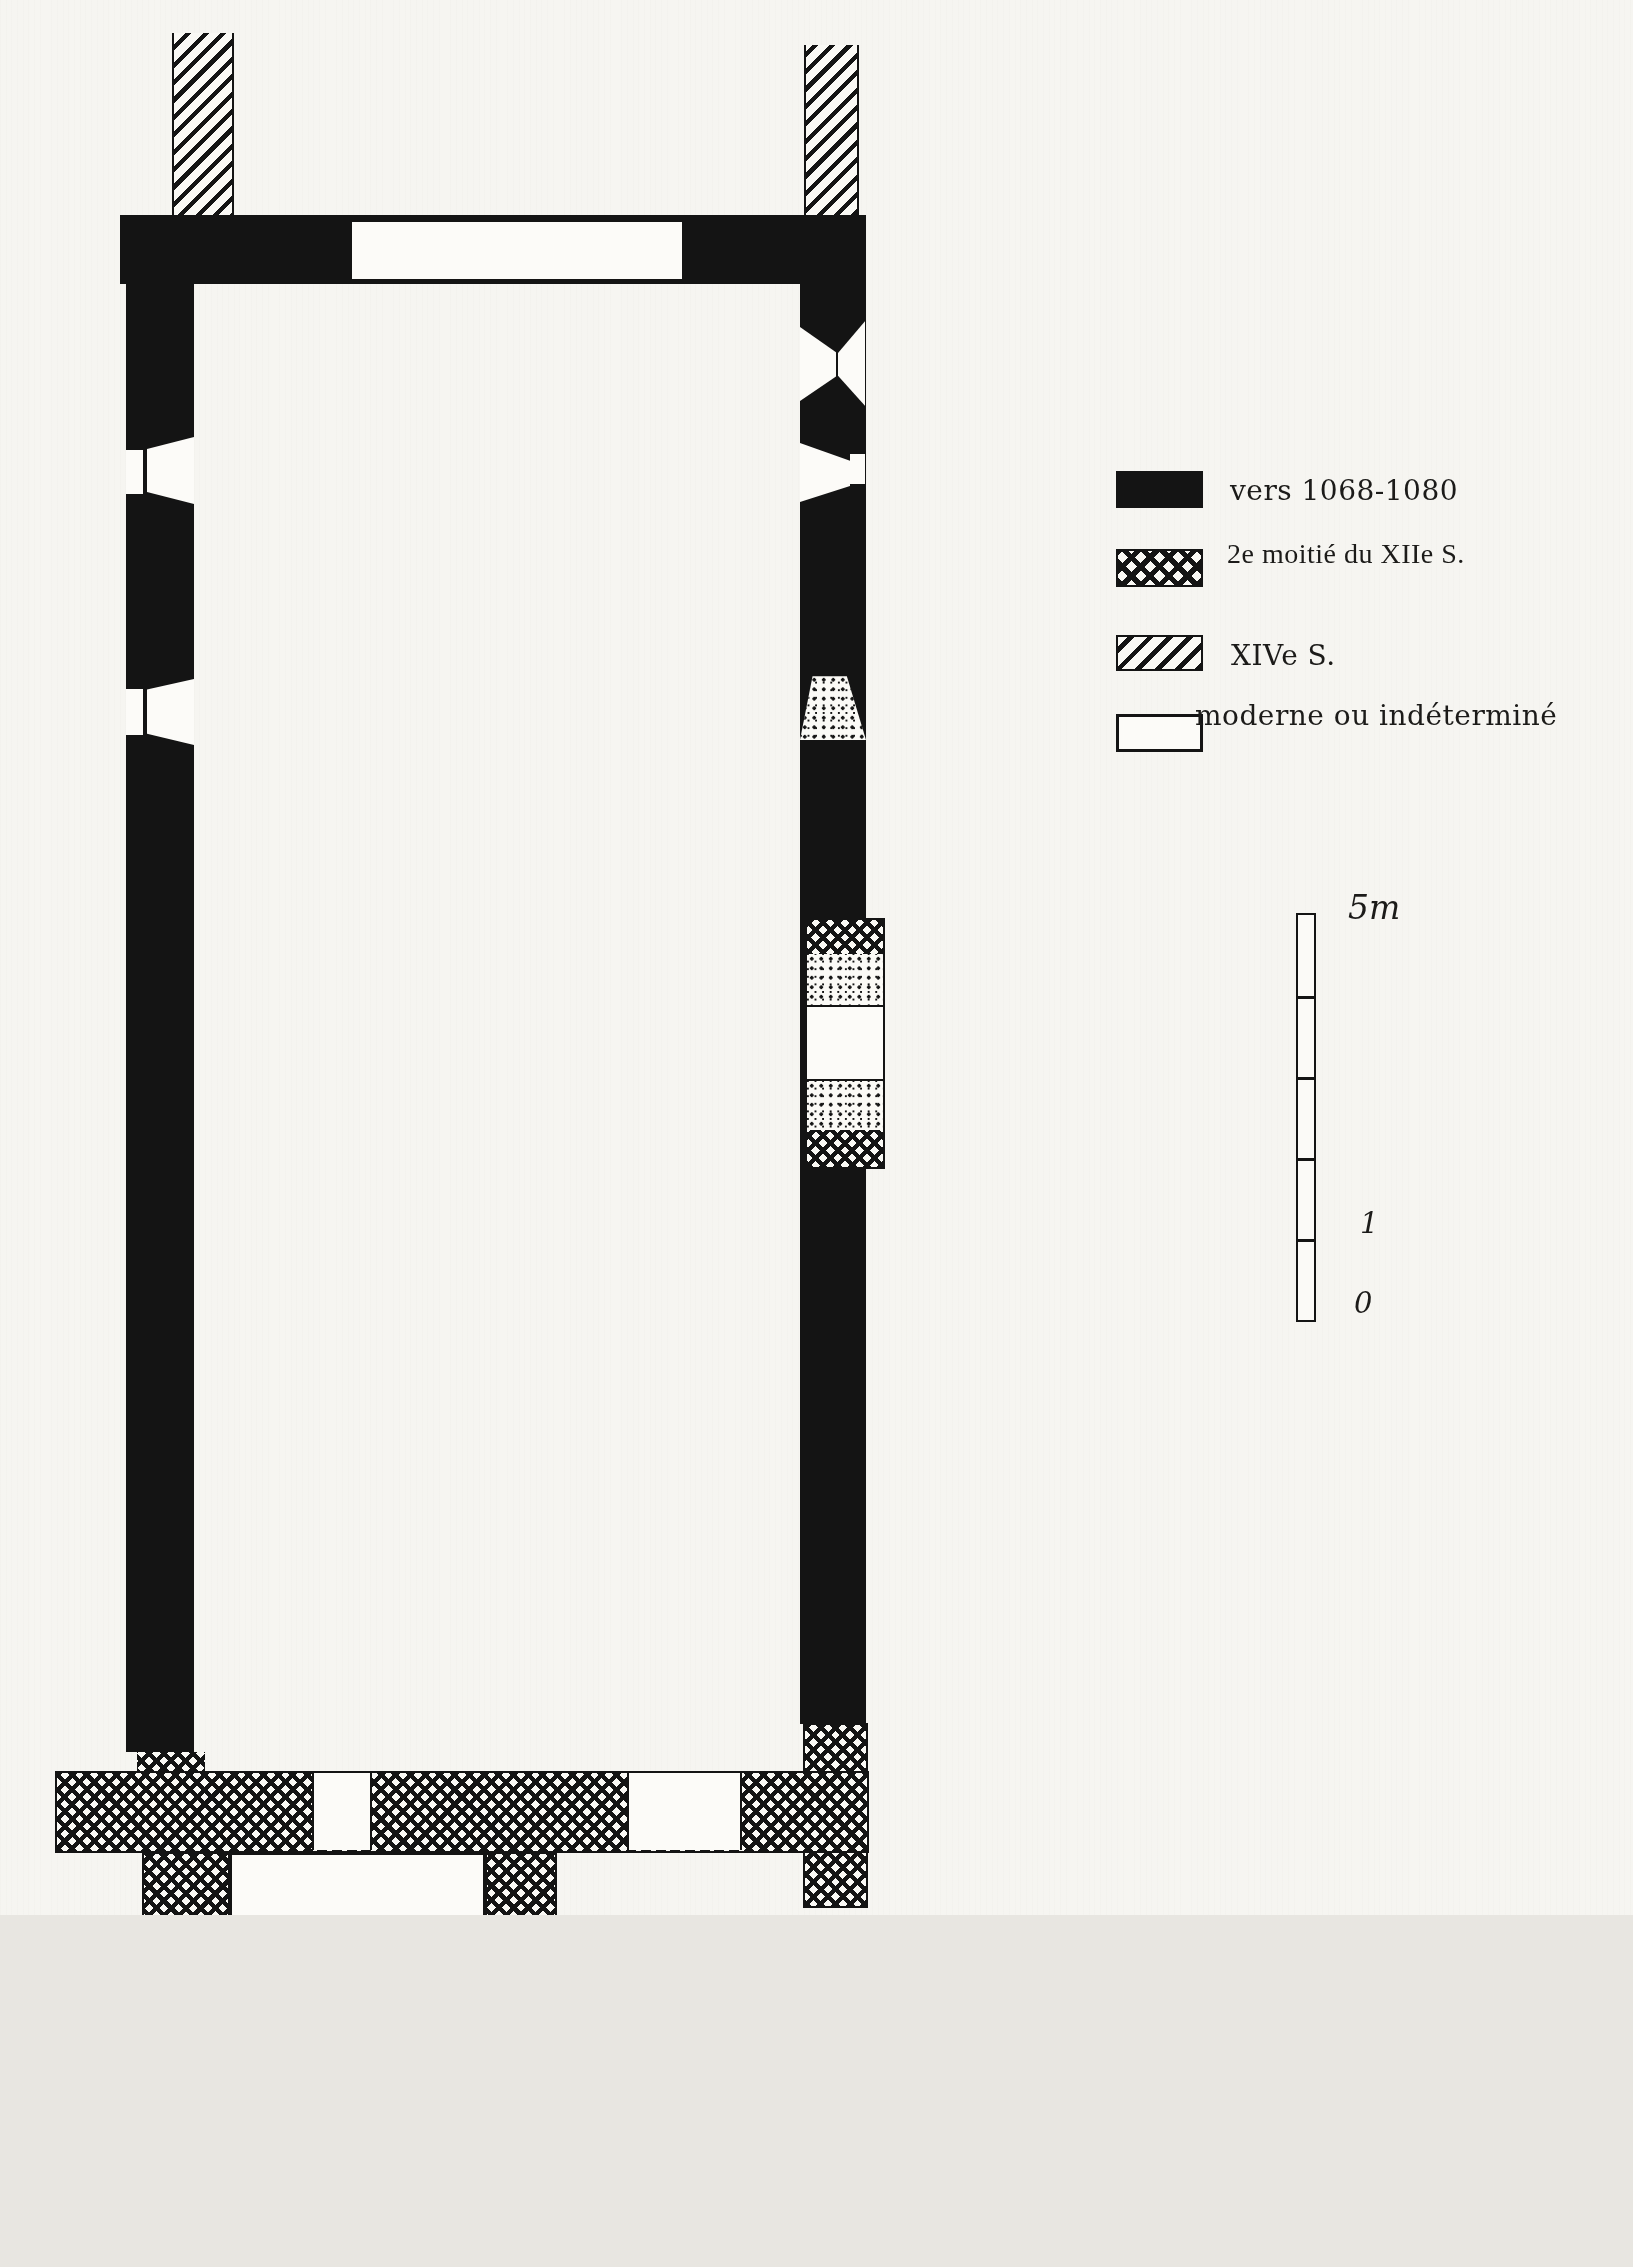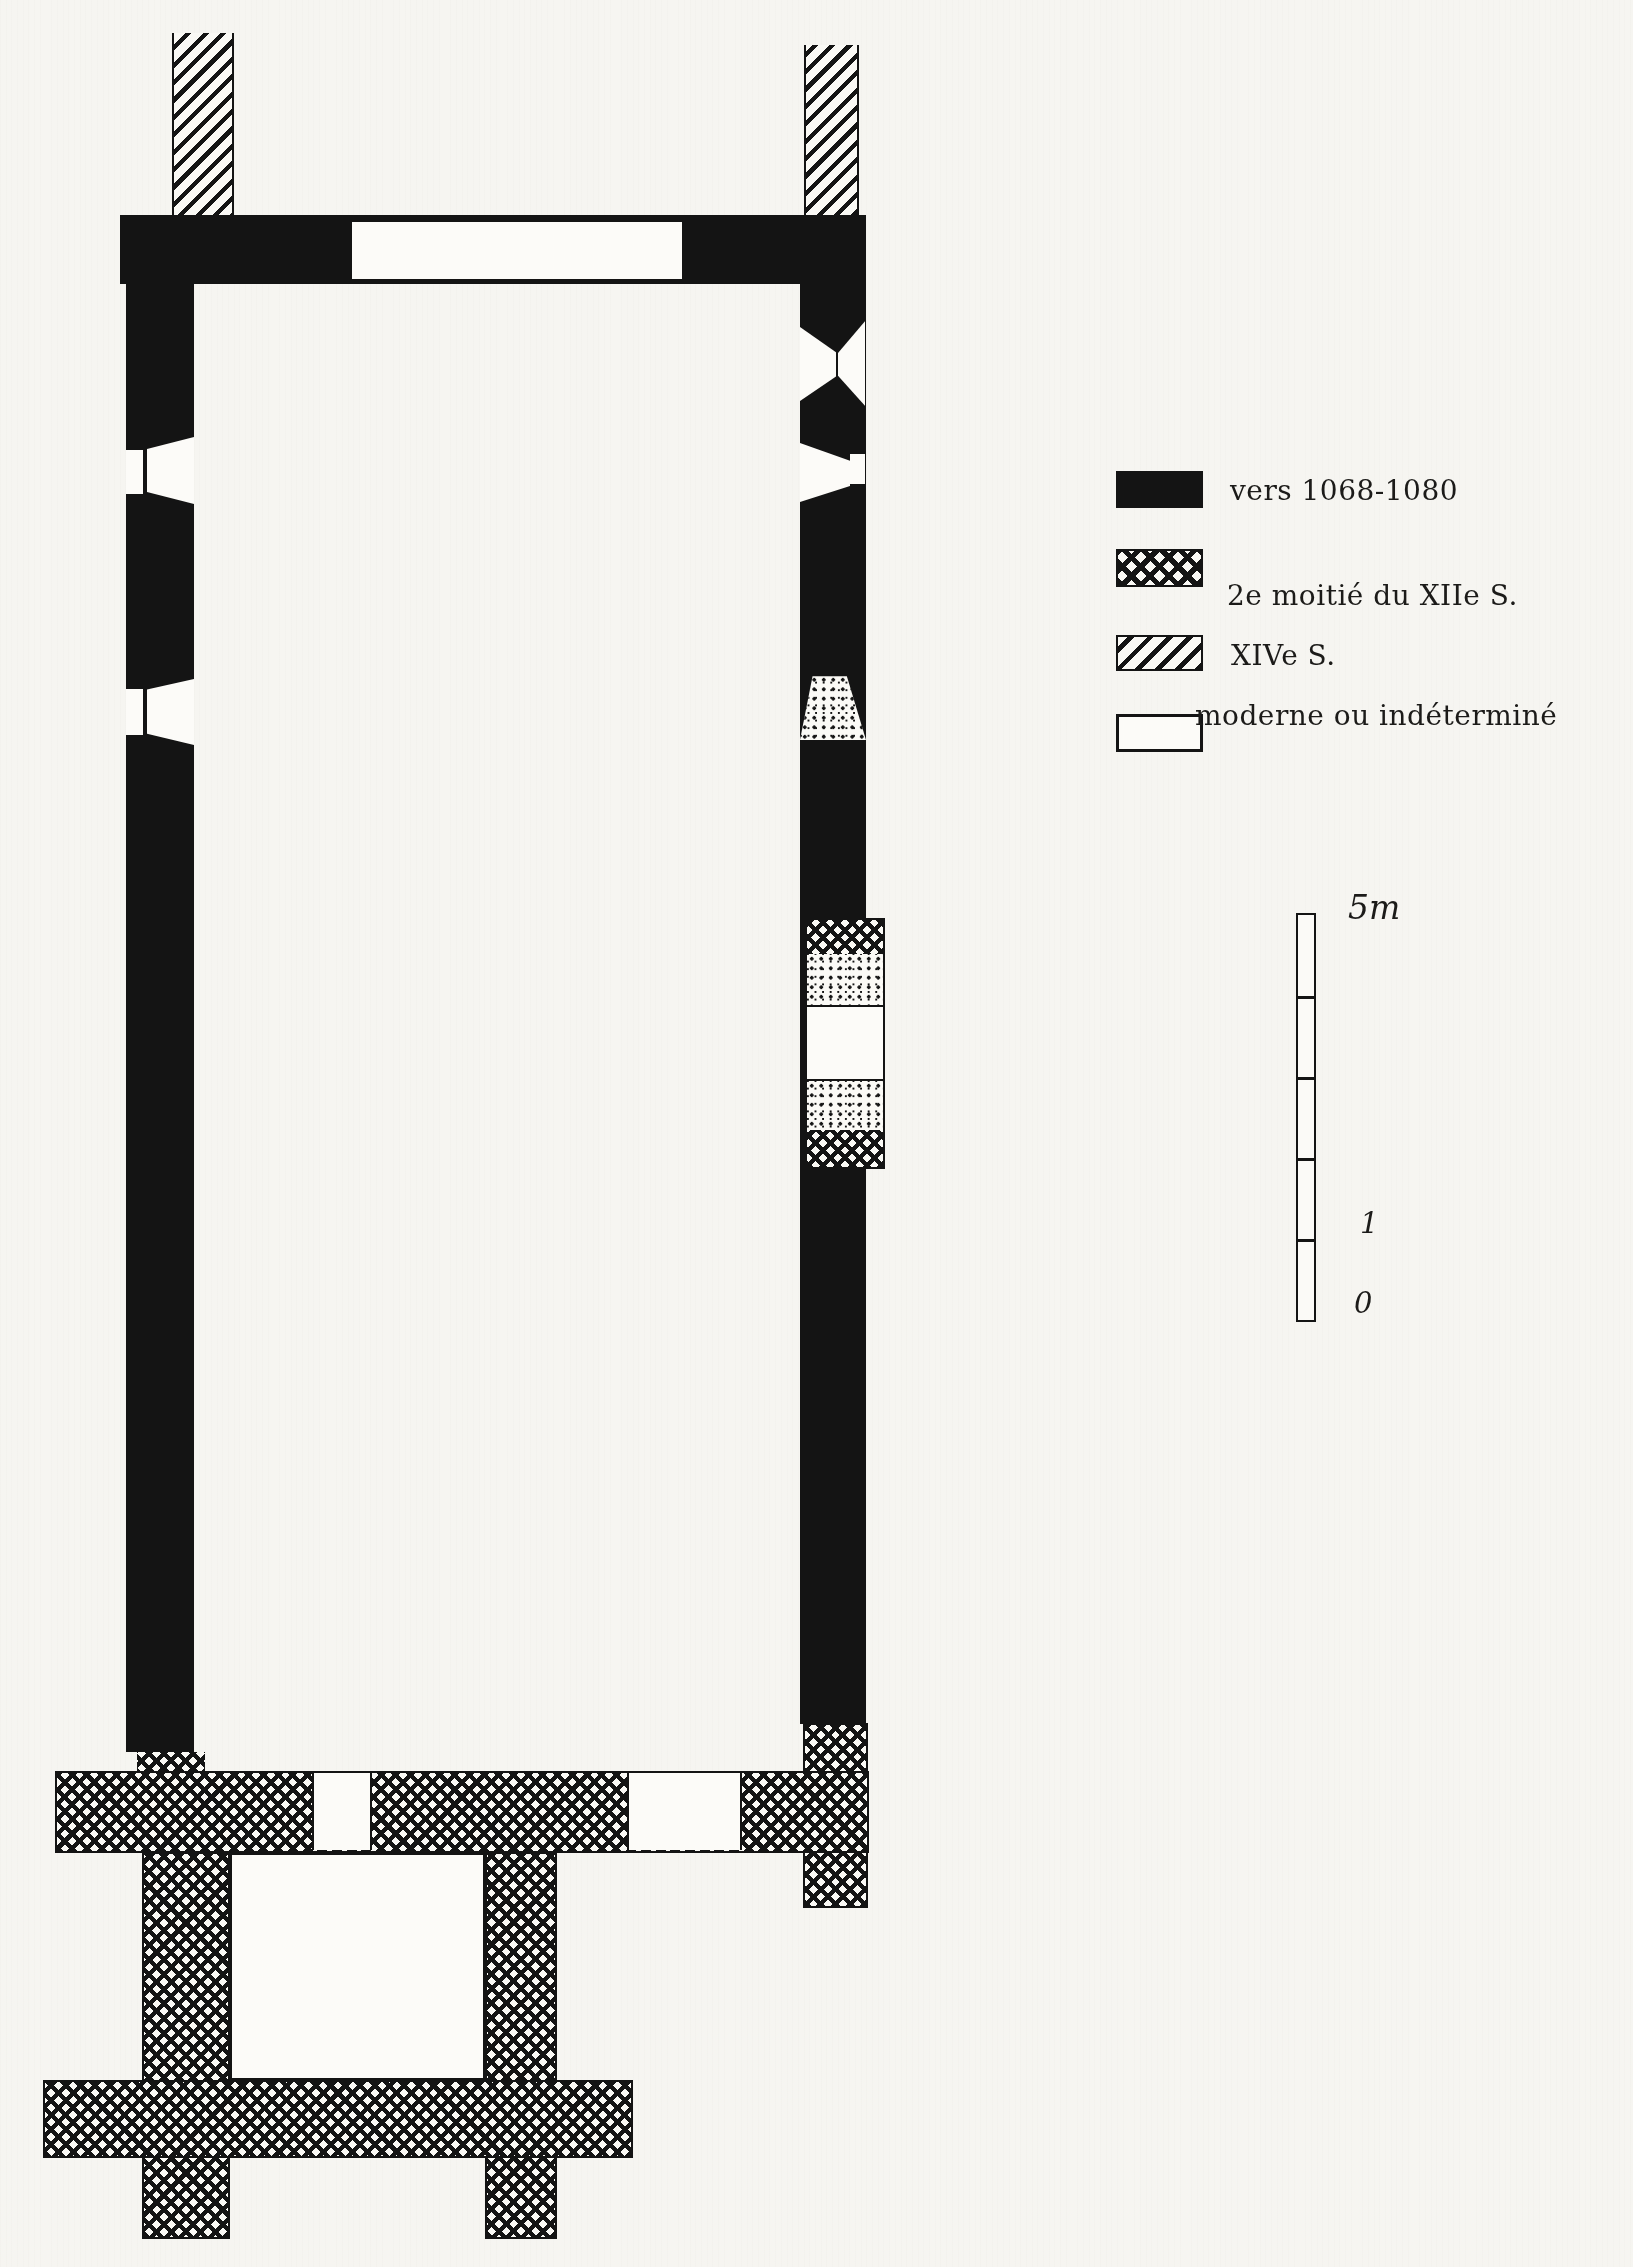--- a/index.html
+++ b/index.html
@@ -1,17 +1,17 @@
 <!DOCTYPE html>
 <html style="font-size:15px"><head>
 <meta charset="utf-8">
 <style>
   html,body{margin:0;padding:0;background:#e8e6e1;}
   .canvas{
-    position:relative;width:1633px;height:2267px;
+    position:relative;width:1633px;height:1915px;
     background:#f6f5f1;
     background-image:repeating-linear-gradient(90deg, rgba(120,115,100,0.02) 0 0.9px, transparent 0.9px 5.7px);
     overflow:hidden;
     font-family:"DejaVu Serif", serif;
     color:#141414;
   }
   .abs{position:absolute;box-sizing:border-box;}
   .solid{background:#141414;}
   .white{background:#fcfbf8;}
   
@@ -114,21 +114,21 @@
 
     <div class="abs xhatch bordered" style="left:43px;top:2080px;width:590px;height:78px;"></div>
   </div>
 
   <div class="abs" style="left:0;top:0;width:1633px;height:2267px;">
 
     <div class="abs solid" style="left:1116px;top:471px;width:87px;height:37px;"></div>
     <div class="legend-label" style="left:1230px;top:477px;">vers 1068-1080</div>
 
     <div class="abs xhatch-lg bordered" style="left:1116px;top:549px;width:87px;height:38px;"></div>
-    <div class="legend-label" style="left:1227px;top:582px;">2e moitié du XIIe S.</div>
+    <div class="legend-label" style="left:1227px;top:540px;font-family:Liberation Serif, serif;">2e moitié du XIIe S.</div>
 
     <div class="abs dhatch-lg bordered" style="left:1116px;top:635px;width:87px;height:36px;"></div>
     <div class="legend-label" style="left:1231px;top:642px;">XIVe S.</div>
 
     <div class="abs white" style="left:1116px;top:714px;width:87px;height:38px;border:3.8px solid #141414;"></div>
     <div class="legend-label" style="left:1195px;top:702px;">moderne ou indéterminé</div>
   </div>
 
   <div class="abs" style="left:16px;top:0;width:1633px;height:2267px;">
     <div class="abs" style="left:1280px;top:913px;width:20px;height:409px;border:2.8px solid #141414;background:#fbfaf7;">

